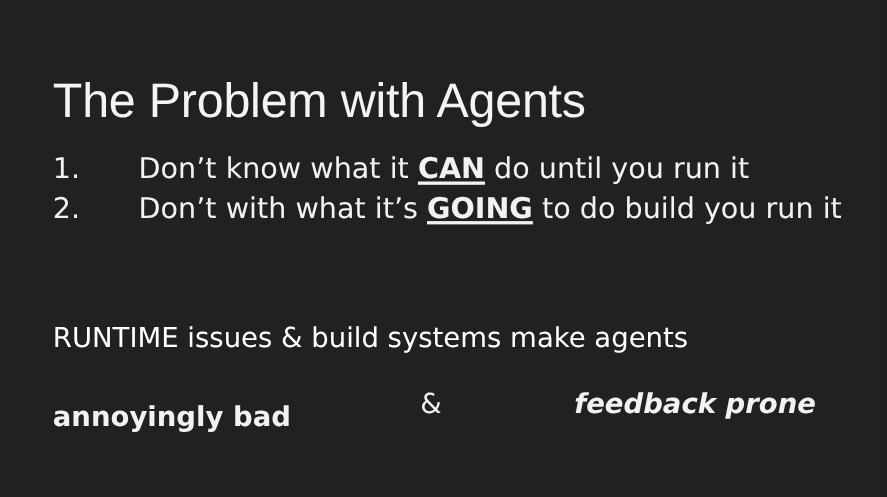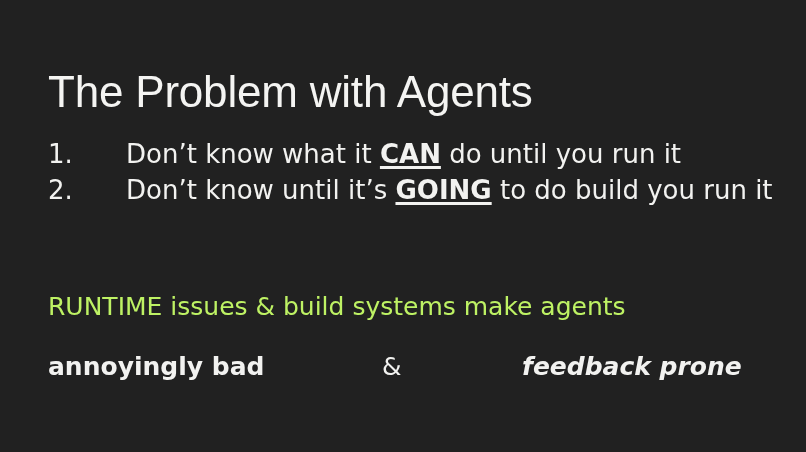--- a/index.html
+++ b/index.html
@@ -73,41 +73,41 @@
 
   
   #runtime-line {
     position: absolute;
     left: 48px;
     top: 290px;
     font-family: "DejaVu Sans", sans-serif;
     font-size: 25px;
     font-weight: 400;
     line-height: 34px;
-    color: #bef264;
+    color: #ffffff;
     white-space: nowrap;
   }
 
   
   #closing-row {
     position: absolute;
     left: 48px;
     top: 350px;
     width: 700px;
     height: 34px;
     font-family: "DejaVu Sans", sans-serif;
     font-size: 25px;
     line-height: 34px;
     color: #f2f2f0;
     white-space: nowrap;
   }
   #closing-bad {
     position: absolute;
     left: 0px;
-    top: 0px;
+    top: 12px;
     font-weight: 700;
     text-align: right;
   }
   #closing-amp {
     position: absolute;
     left: 334px;
     top: 0px;
     font-weight: 400;
   }
   #closing-feedback {
@@ -127,21 +127,21 @@
 
   <div id="problem-list">
 
     <div class="list-item">
       <span class="list-marker">1.</span>
       <span class="list-text"><span>Don’t know what it </span><span class="emph">CAN</span><span> do until you run it</span></span>
     </div>
 
     <div class="list-item">
       <span class="list-marker">2.</span>
-      <span class="list-text"><span>Don’t know until it’s </span><span class="emph">GOING</span><span> to do build you run it</span></span>
+      <span class="list-text"><span>Don’t with what it’s </span><span class="emph">GOING</span><span> to do build you run it</span></span>
     </div>
 
   </div>
 
   <div id="runtime-line">RUNTIME issues &amp; build systems make agents</div>
 
   <div id="closing-row">
     <span id="closing-bad">annoyingly bad</span>
     <span id="closing-amp">&amp;</span>
     <span id="closing-feedback">feedback prone</span>

